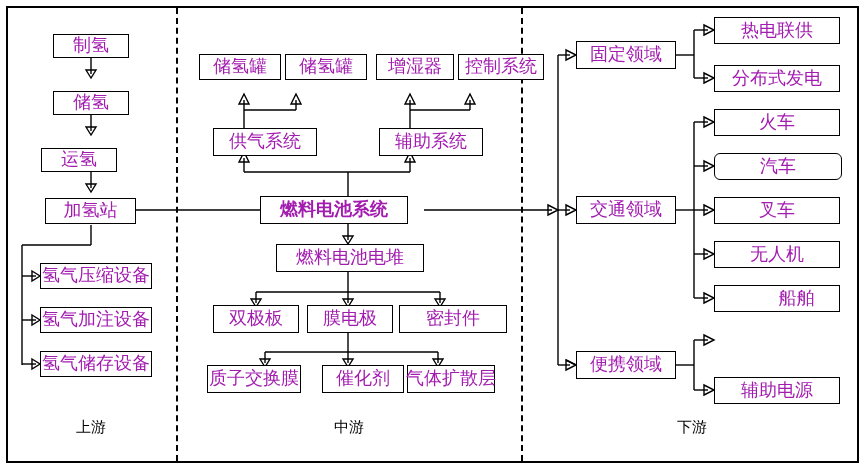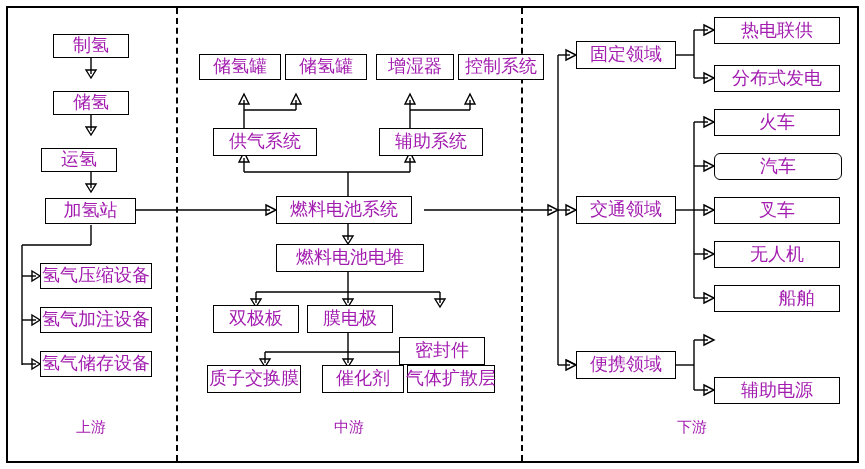--- a/index.html
+++ b/index.html
@@ -3,21 +3,21 @@
 <meta charset="utf-8">
 <style>
   html,body{margin:0;padding:0;background:#fff;}
   body{font-family:"Liberation Sans","DejaVu Sans",sans-serif;}
   #root{position:relative;width:865px;height:469px;background:#fff;overflow:hidden;}
   .frame{position:absolute;left:6px;top:6px;width:853px;height:457px;border:2px solid #000;box-sizing:border-box;}
   .vdash{position:absolute;top:8px;height:453px;border-left:2px dashed #000;}
   .box{position:absolute;border:1px solid #000;background:#fff;box-sizing:border-box;
        display:flex;align-items:center;justify-content:center;text-align:center;
        font-size:18px;color:#a21caf;line-height:1.1;white-space:nowrap;}
-  .zone{position:absolute;font-size:15px;color:#a21caf;text-align:center;}
+  .zone{position:absolute;font-size:15px;color:#000000;text-align:center;}
   svg.wires{position:absolute;left:0;top:0;width:865px;height:469px;pointer-events:none;}
   svg.wires line, svg.wires path{stroke:#000;stroke-width:1.4;fill:none;}
 </style>
 </head>
 <body>
 
 <div id="root">
 
   <div class="frame"></div>
   <div class="vdash" style="left:176px;"></div>
@@ -135,26 +135,26 @@
   <div class="box" style="left:40px;top:351px;width:112px;height:26px;">氢气储存设备</div>
 
   <div class="box" style="left:199px;top:54px;width:82px;height:26px;">储氢罐</div>
   <div class="box" style="left:285px;top:54px;width:82px;height:26px;">储氢罐</div>
   <div class="box" style="left:376px;top:54px;width:78px;height:26px;">增湿器</div>
   <div class="box" style="left:458px;top:54px;width:86px;height:26px;">控制系统</div>
 
   <div class="box" style="left:213px;top:128px;width:104px;height:28px;">供气系统</div>
   <div class="box" style="left:379px;top:128px;width:104px;height:28px;">辅助系统</div>
 
-  <div class="box" style="left:276px;top:196px;width:136px;height:28px;">燃料电池系统</div>
+  <div class="box" style="left:260px;top:196px;width:148px;height:28px;font-weight:bold;">燃料电池系统</div>
   <div class="box" style="left:276px;top:244px;width:148px;height:28px;">燃料电池电堆</div>
 
   <div class="box" style="left:213px;top:305px;width:86px;height:28px;">双极板</div>
   <div class="box" style="left:307px;top:305px;width:86px;height:28px;">膜电极</div>
-  <div class="box" style="left:399px;top:305px;width:86px;height:28px;margin-top:32px;">密封件</div>
+  <div class="box" style="left:399px;top:305px;width:108px;height:28px;">密封件</div>
 
   <div class="box" style="left:207px;top:365px;width:94px;height:28px;">质子交换膜</div>
   <div class="box" style="left:322px;top:365px;width:82px;height:28px;">催化剂</div>
   <div class="box" style="left:407px;top:365px;width:88px;height:28px;">气体扩散层</div>
 
   <div class="box" style="left:576px;top:196px;width:100px;height:28px;">交通领域</div>
   <div class="box" style="left:576px;top:41px;width:100px;height:28px;">固定领域</div>
   <div class="box" style="left:576px;top:351px;width:100px;height:28px;">便携领域</div>
 
   <div class="box" style="left:714px;top:17px;width:126px;height:27px;">热电联供</div>

